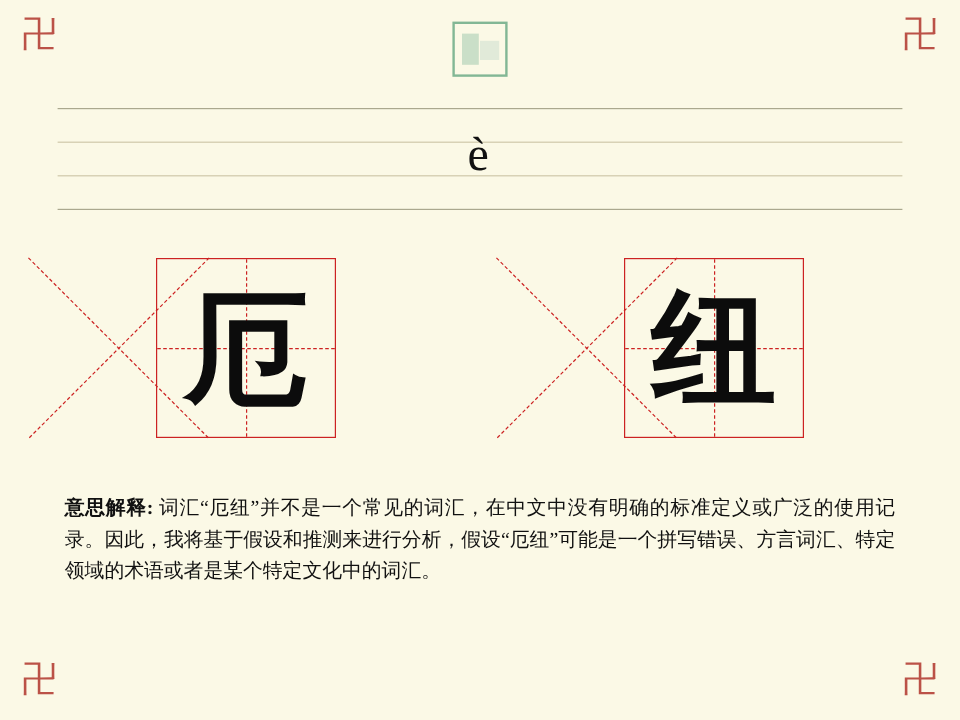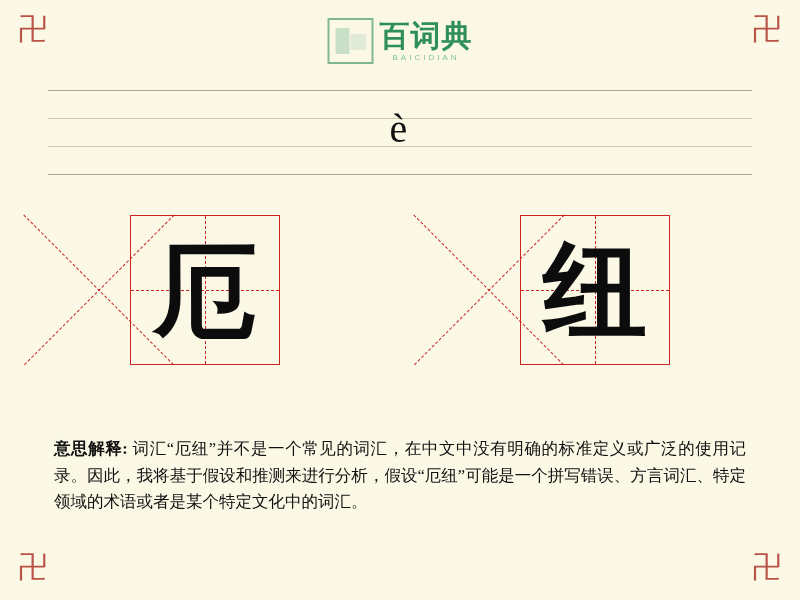--- a/index.html
+++ b/index.html
@@ -197,42 +197,37 @@
   .explain {
     position: absolute;
     left: 44px;
     right: 44px;
     top: 400px;
     font-size: 16.5px;
     line-height: 1.62;
     color: #111;
     font-family: "Liberation Serif", serif;
     text-align: justify;
-    margin-top: 26px;
   }
   .explain .label {
     font-weight: bold;
   }
 </style>
 </head>
 <body>
 
 <div class="page">
 
   <div class="corner tl">卍</div>
   <div class="corner tr">卍</div>
   <div class="corner bl">卍</div>
   <div class="corner br">卍</div>
 
   <div class="logo">
     <div class="logo-mark"></div>
-    <div class="logo-text-wrap">
-      <div class="logo-text">百词典</div>
-      <div class="logo-sub">BAICIDIAN</div>
-    </div>
   </div>
 
   <div class="staff">
     <div class="ln l1"></div>
     <div class="ln l2"></div>
     <div class="ln l3"></div>
     <div class="ln l4"></div>
     <div class="pinyin-row">
       <div class="pinyin-cell">è</div>
     </div>

